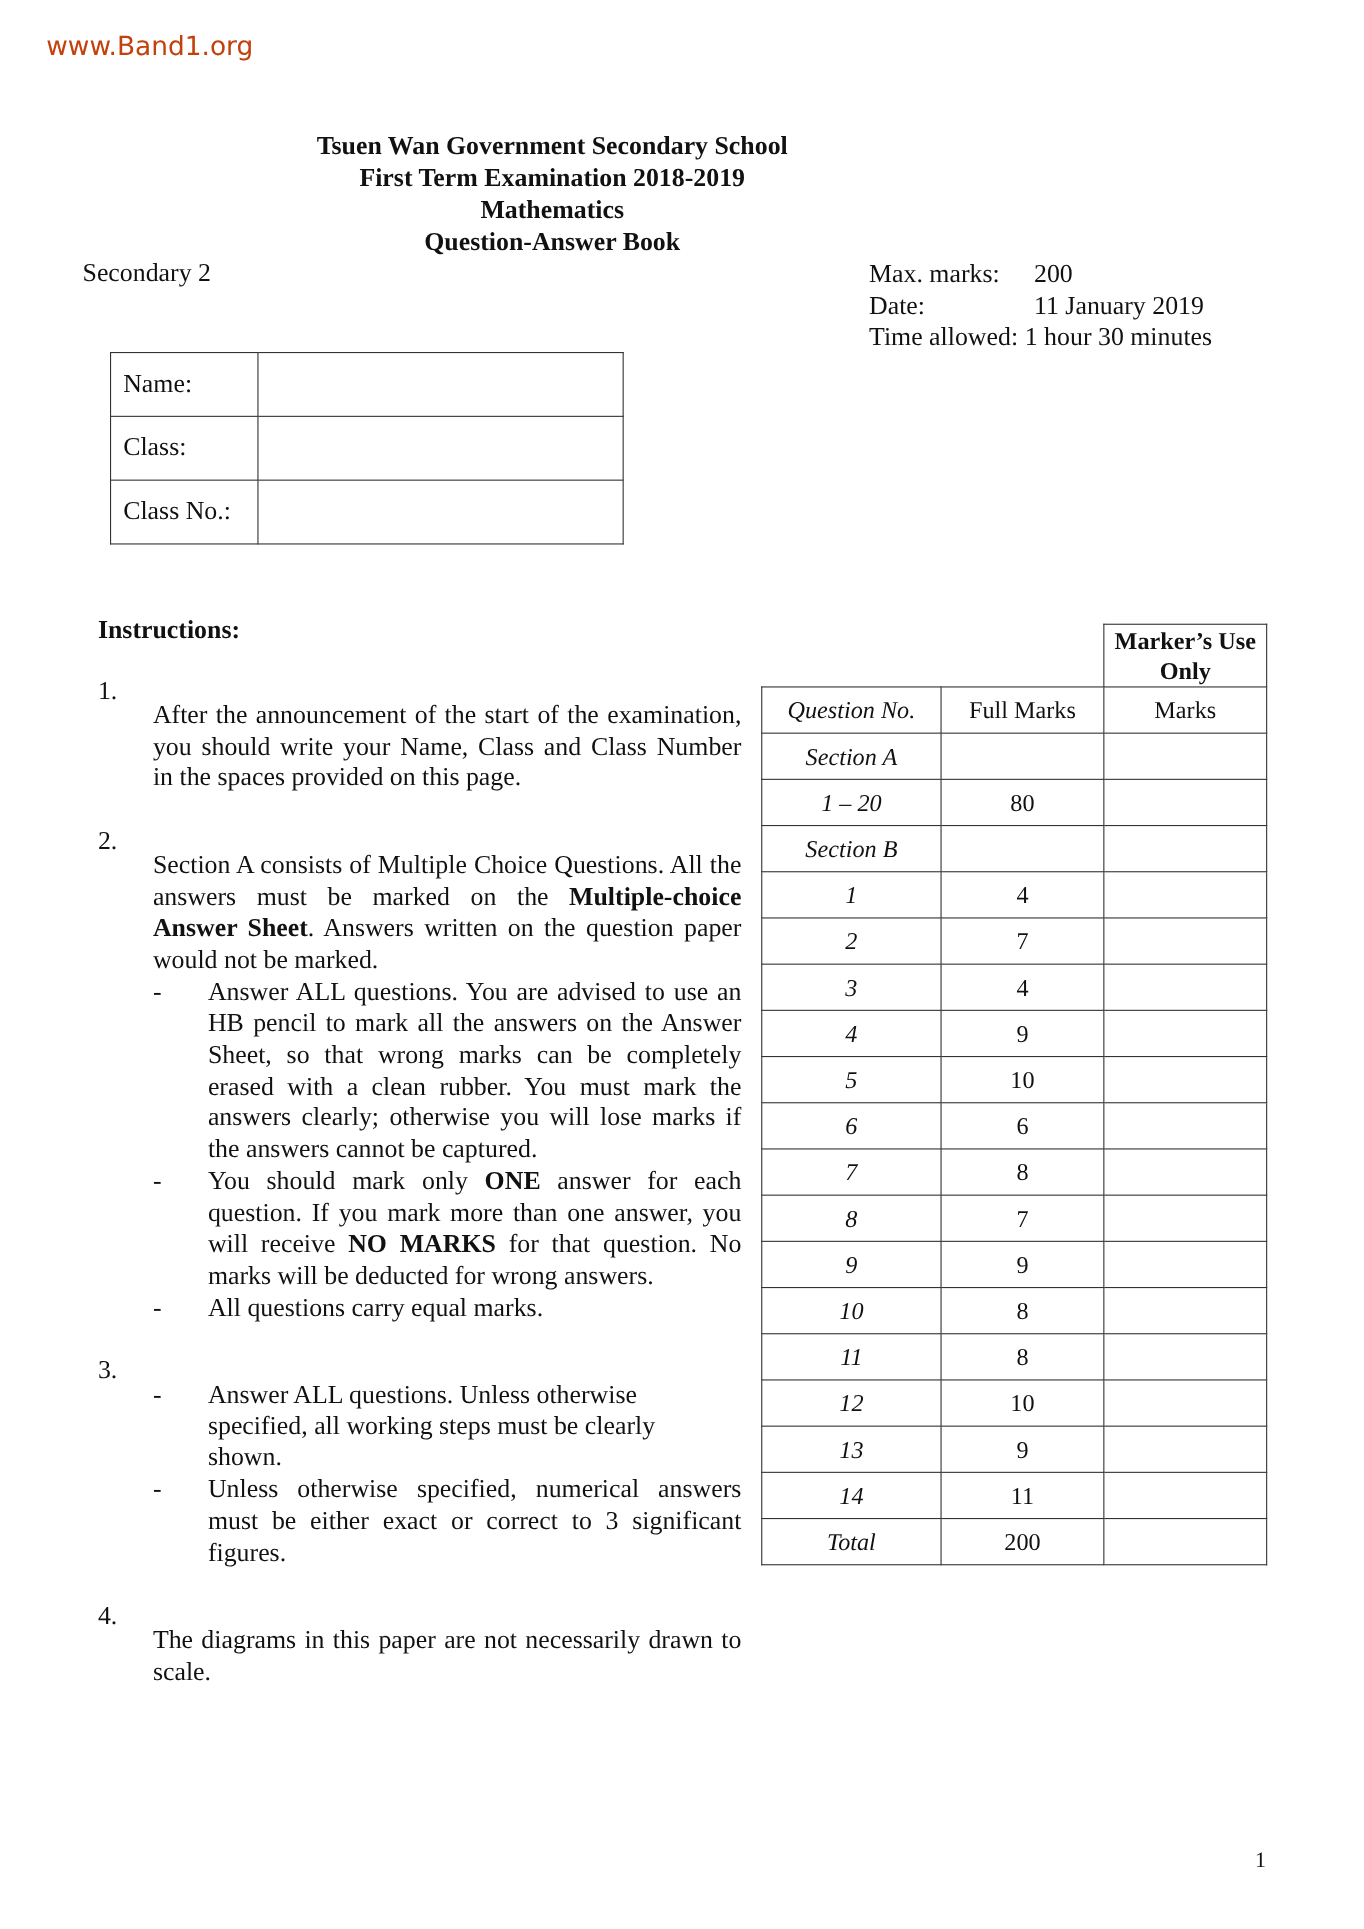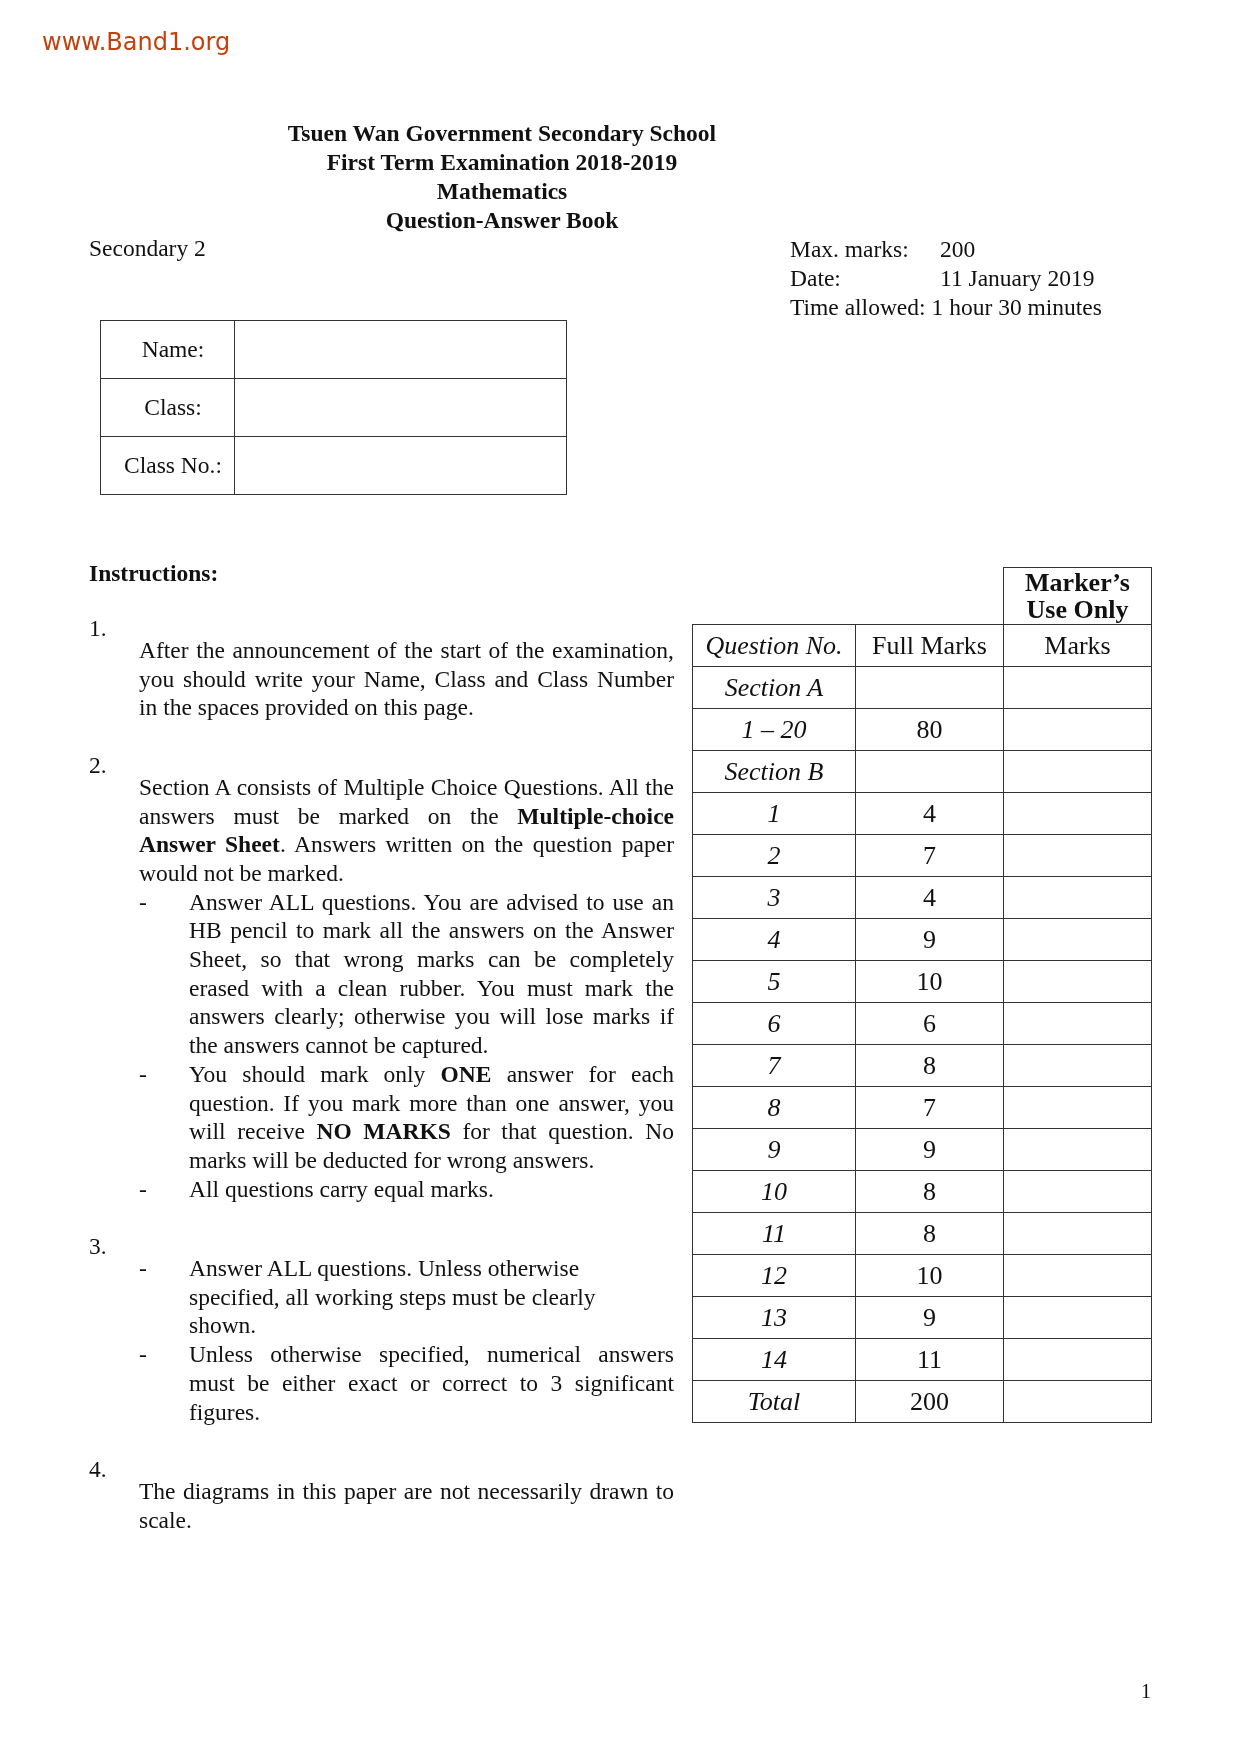--- a/index.html
+++ b/index.html
@@ -2,39 +2,39 @@
 <html><head>
 <meta charset="utf-8">
 <style>
   html, body { margin:0; padding:0; background:#fff; }
   body { width:1240px; height:1754px; position:relative; overflow:hidden; color:#111;
          font-family:"Liberation Serif", serif; }
   .abs { position:absolute; }
   .watermark { left:42px; top:28px; font-family:"DejaVu Sans", sans-serif; font-size:24px; color:#c2410c; }
   .header { left:0; width:1000px; top:119px; text-align:center; font-weight:bold; font-size:23.5px; line-height:29px; }
   .header div { padding-left:4px; }
-  .level { left:89px; top:235px; font-size:23.5px;font-family:Liberation Serif, serif; }
+  .level { left:75px; top:235px; font-size:23.5px;font-family:Liberation Serif, serif; }
   .meta { left:790px; top:235px; font-size:23.5px; line-height:29px; }
   .meta .row { display:flex; }
   .meta .k { width:150px; }
   .meta .row.time .k { width:auto; margin-right:6px; }
   .info-table { left:100px; top:320px; border-collapse:collapse; font-size:23.5px; }
   .info-table td { border:1.5px solid #333; height:57px; padding:0 0 0 11px; }
-  .info-table td.lbl { width:122px;text-align:center; }
+  .info-table td.lbl { width:122px; }
   .info-table td.val { width:320px; }
   .instr-title { left:89px; top:560px; font-weight:bold; font-size:23.5px; }
   .instr { left:89px; top:614px; width:585px; font-size:23.5px; line-height:28.7px; }
   .item { display:flex; margin-bottom:28.7px; }
   .item .num { width:50px; flex:none; }
   .item .body { flex:1; text-align:justify;margin-top:22px; }
   .sub { display:flex; }
   .sub .dash { width:50px; flex:none; }
   .sub .txt { flex:1; text-align:justify; }
   .left { text-align:left !important; }
-  .marks-table { left:692px; top:567px; border-collapse:collapse; font-size:26px; text-align:center; }
+  .marks-table { left:692px; top:567px; border-collapse:collapse; font-size:22px; text-align:center; }
   .marks-table td { border:1.5px solid #333; height:41px; padding:0; }
   .marks-table td.c1 { width:162px;font-style:italic; }
   .marks-table td.c2 { width:147px; }
   .marks-table td.c3 { width:147px; }
   .marks-table td.blank { border:none; }
   .marks-table td.marker { font-weight:bold; line-height:27px; height:56px; }
   .page-num { left:1141px; top:1680px; font-size:20px; }
 </style>
 </head>
 <body>

